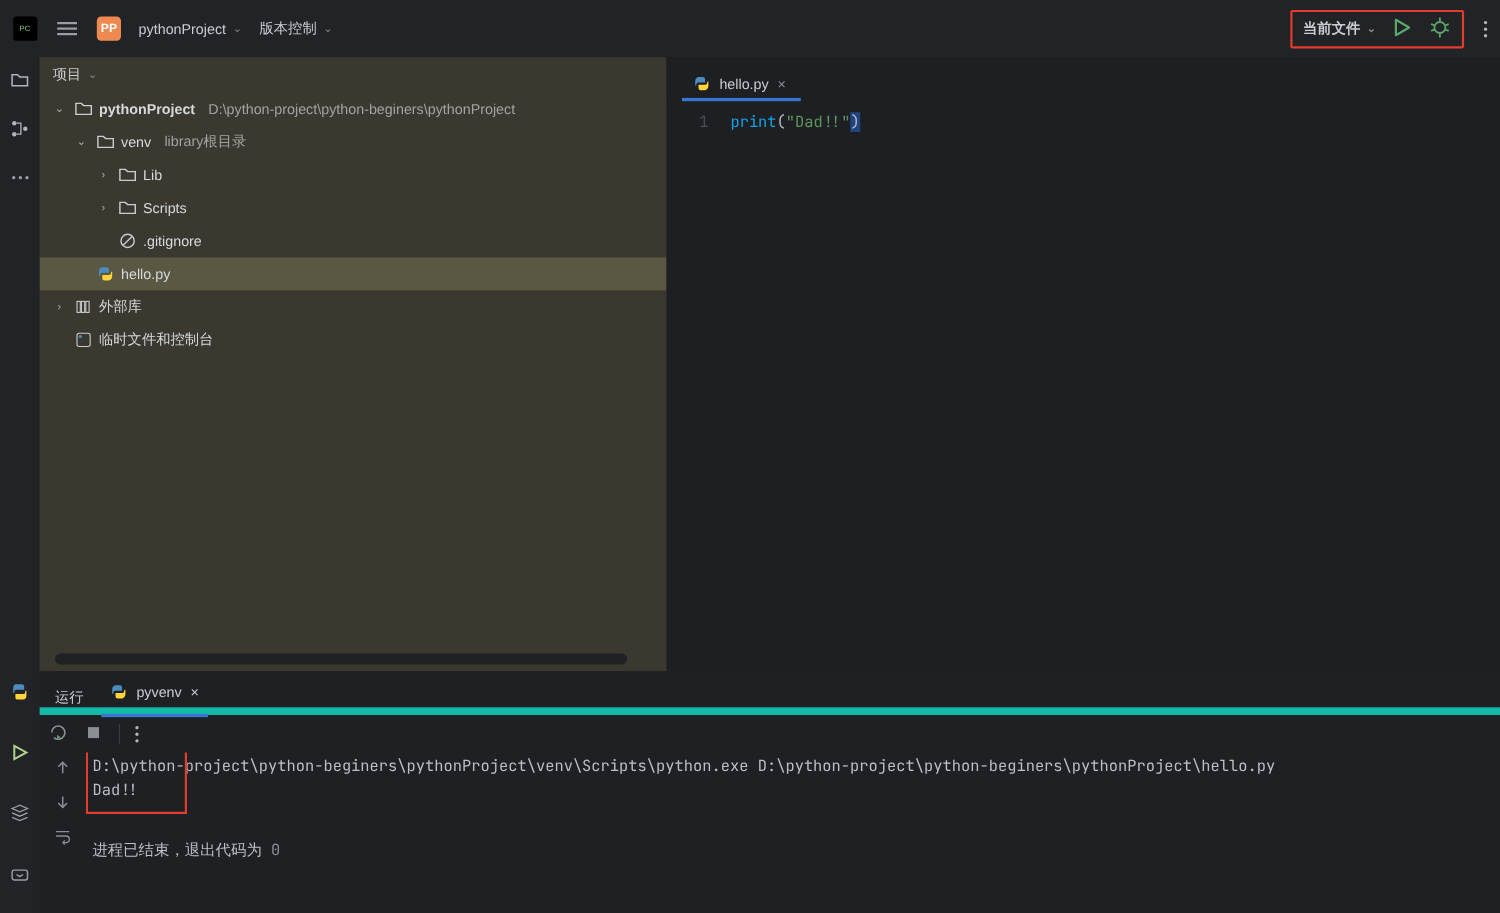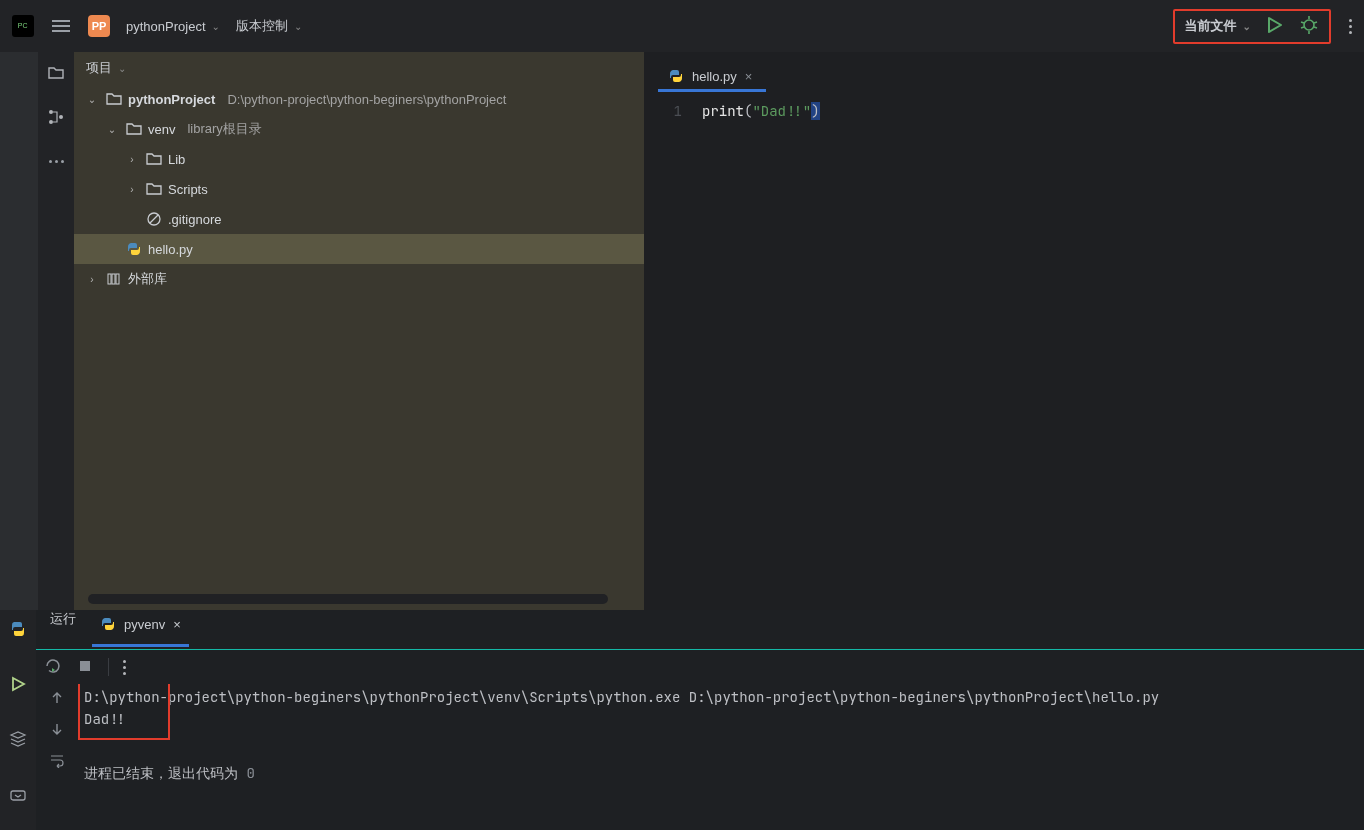--- a/index.html
+++ b/index.html
@@ -30,21 +30,21 @@
 .hamburger { display: flex; flex-direction: column; gap: 3px; }
 .hamburger span { width: 18px; height: 2px; background: #9a9fa6; }
 .pp-badge { width: 22px; height: 22px; background: #ee8950; border-radius: 4px; color: #fff; font-weight: bold; font-size: 11px; display: flex; align-items: center; justify-content: center; }
 .drop-link { color: #c9ccd1; display: flex; align-items: center; gap: 6px; cursor: pointer; }
 .chev { font-size: 10px; color: #888; }
 .run-config-box { display: flex; align-items: center; gap: 14px; border: 2px solid #e23c2c; padding: 4px 10px; border-radius: 2px; }
 .run-btn svg, .debug-btn svg { width: 20px; height: 20px; }
 .more-dots { display: flex; flex-direction: column; gap: 3px; margin-left: 10px; }
 .more-dots span { width: 3px; height: 3px; background: #b4b6ba; border-radius: 50%; }
 
-.main-row { flex: 1; display: flex; min-height: 0; margin-left: 38px; }
+.main-row { flex: 1; display: flex; min-height: 0; }
 .left-strip {
   width: 36px;
   background: #222326;
   display: flex;
   flex-direction: column;
   align-items: center;
   padding-top: 10px;
   gap: 22px;
 }
 .left-strip .tool-icon { width: 22px; height: 22px; display:flex; align-items:center; justify-content:center; }
@@ -112,34 +112,34 @@
   cursor: pointer;
   position: relative;
 }
 .tab.active::after {
   content:""; position:absolute; left:0; right:0; bottom:0; height:3px; background:#3876d6;
 }
 .tab .close-x { color:#8a8f96; }
 .gutter-code { display:flex; flex:1; font-family: "JetBrains Mono","Consolas",monospace; font-size:14px; }
 .gutter { width:50px; text-align:right; color:#4b4e54; padding:10px 12px 0 0; }
 .code-line { padding:10px 0 0 8px; flex:1; }
-.tok-fn { color:#e5e5e5; }
+.tok-fn { color:#0ea5e9; }
 .tok-par { color:#bcbec4; }
 .tok-str { color:#5c9b5f; }
 .cursor-sel { background:#214283; }
 
 .bottom-panel {
   height: 220px;
   background: #1e2023;
   display: flex;
 }
 .bottom-main { flex:1; display:flex; flex-direction:column; }
 .run-header {
-  height: 40px; display:flex; align-items:flex-start; padding:0 14px; gap:16px;
-  border-bottom:1px solid #14b8a6;
+  height: 40px; display:flex; align-items:flex-end; padding:0 14px; gap:16px;
+  border-bottom:7px solid #14b8a6;
 }
 .run-tab { display:flex; align-items:center; gap:8px; padding:6px 8px; color:#c9ccd1; position:relative; }
 .run-tab.active::after { content:""; position:absolute; left:0; right:0; bottom:-9px; height:3px; background:#3876d6; }
 .toolbar-row { height:34px; display:flex; align-items:center; gap:14px; padding:0 8px; }
 .console-body { flex:1; display:flex; }
 .console-gutter { width:42px; display:flex; flex-direction:column; align-items:center; gap:12px; padding-top:6px; }
 .console-text { flex:1; font-family:"JetBrains Mono","Consolas",monospace; font-size:14px; padding:4px 0 0 6px; color:#bdbfc4; position:relative; white-space:nowrap; overflow:hidden; }
 .hl-box1 { position:absolute; border:2px solid #e23c2c; left:0; top:-4px; width:92px; height:60px; }
 .process-line { margin-top:36px; }
 .run-strip {
@@ -300,20 +300,30 @@
         <span class="indent-0">
             <span class="chev-t">›</span>
           <svg width="16" height="16" viewBox="0 0 16 16">
               <rect x="2" y="3" width="3" height="10" fill="none" stroke="#c9ccd1"></rect>
               <rect x="6" y="3" width="3" height="10" fill="none" stroke="#c9ccd1"></rect>
               <rect x="10" y="3" width="3" height="10" fill="none" stroke="#c9ccd1"></rect>
             </svg>
           <span class="name">外部库</span>
         </span>
       </div>
+      <div class="tree-row">
+        <span class="indent-0">
+            <span class="chev-t"></span>
+          <svg width="16" height="16" viewBox="0 0 16 16">
+              <rect x="2" y="2" width="12" height="12" rx="2" fill="none" stroke="#c9ccd1"></rect>
+              <circle cx="5" cy="5" r="1.5" fill="#4b8bbe"></circle>
+            </svg>
+          <span class="name">临时文件和控制台</span>
+        </span>
+      </div>
     </div>
     <div class="scroll-hint"></div>
   </div>
 
   <div class="editor-panel">
     <div class="tab-bar">
       <div class="tab active">
         <svg width="16" height="16" viewBox="0 0 16 16">
             <path d="M5 2h4a2 2 0 0 1 2 2v3H5a2 2 0 0 0-2 2v1H2V6a4 4 0 0 1 3-4z" fill="#4b8bbe"></path>
             <path d="M11 14H7a2 2 0 0 1-2-2V9h6a2 2 0 0 0 2-2V6h1v4a4 4 0 0 1-3 4z" fill="#ffd43b"></path>

